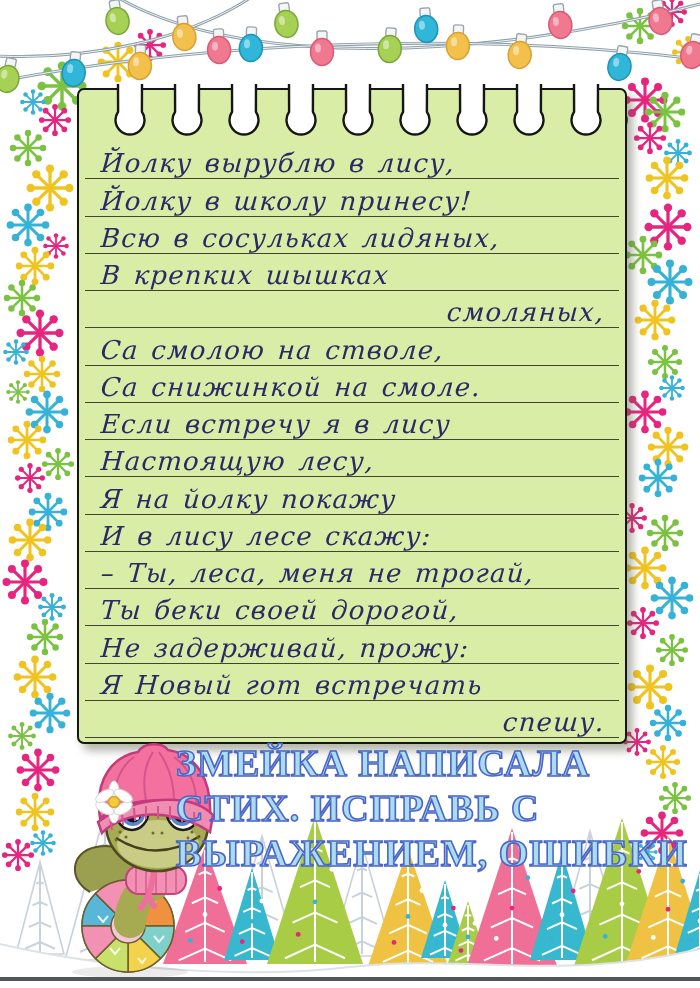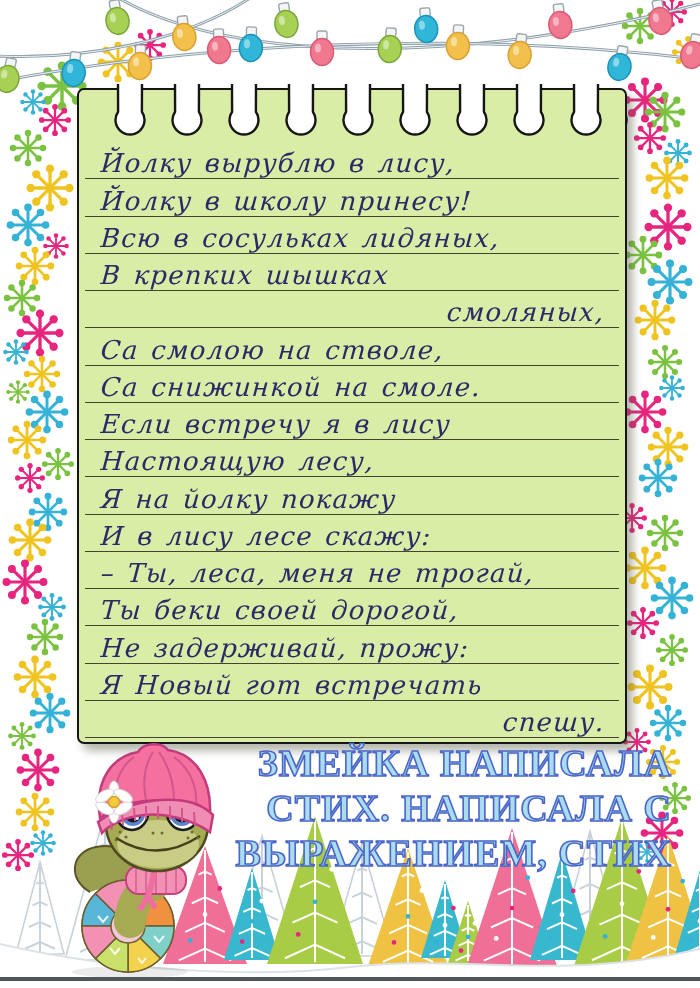--- a/index.html
+++ b/index.html
@@ -18,21 +18,21 @@
   .poem-row{flex:1 1 auto;position:relative;border-bottom:1.6px solid var(--rule,#44452f);
             display:flex;align-items:flex-end;padding:0 14px 0 16px;}
   .poem-row.right{justify-content:flex-end;}
   .poem-text{font-family:"DejaVu Serif","Liberation Serif",serif;
              font-style:italic;font-weight:500;
              font-size:26px;line-height:30px;letter-spacing:1.2px;word-spacing:3px;
              color:var(--ink,#2b2a66);white-space:nowrap;transform:skewX(-4deg);}
 
   
   .instruction{position:absolute;left:176px;top:741px;width:496px;z-index:6;
-               text-align:right;}
+               text-align:left;}
   .ins-line{font-family:"Liberation Serif","DejaVu Serif",serif;font-weight:bold;
             font-size:38px;line-height:45px;letter-spacing:1px;white-space:nowrap;
             color:var(--insFill,#a9dcec);
             -webkit-text-stroke:1.6px var(--insStroke,#4b66c8);
             text-shadow:0 0 1px rgba(75,102,200,.35);}
 
   .snake{position:absolute;left:50px;top:740px;width:186px;height:242px;z-index:5;}
   .trees{position:absolute;left:0;top:748px;width:700px;height:236px;z-index:2;}
   .garland{position:absolute;left:0;top:0;width:700px;height:112px;z-index:1;}
   .flakes{position:absolute;left:0;top:0;width:700px;height:988px;z-index:1;}
@@ -1628,18 +1628,18 @@
         <ellipse cx="10" cy="-5" rx="5" ry="10" transform="rotate(60)"></ellipse>
         <ellipse cx="-10" cy="5" rx="5" ry="10" transform="rotate(60)"></ellipse>
         <ellipse cx="10" cy="5" rx="5" ry="10" transform="rotate(-60)"></ellipse>
       </g>
       <circle cx="0" cy="0" r="5.5" fill="#f3cb3a" stroke="#d9a032" stroke-width="1.5"></circle>
     </g>
   </svg>
 
   <div class="instruction">
     <div class="ins-line">ЗМЕЙКА НАПИСАЛА</div>
-    <div class="ins-line">СТИХ. НАПИСАЛА С</div>
-    <div class="ins-line">ВЫРАЖЕНИЕМ, СТИХ</div>
+    <div class="ins-line">СТИХ. ИСПРАВЬ С</div>
+    <div class="ins-line">ВЫРАЖЕНИЕМ, ОШИБКИ</div>
   </div>
 
   <div class="bottom-bar"></div>
 </div>
 
 </body></html>

